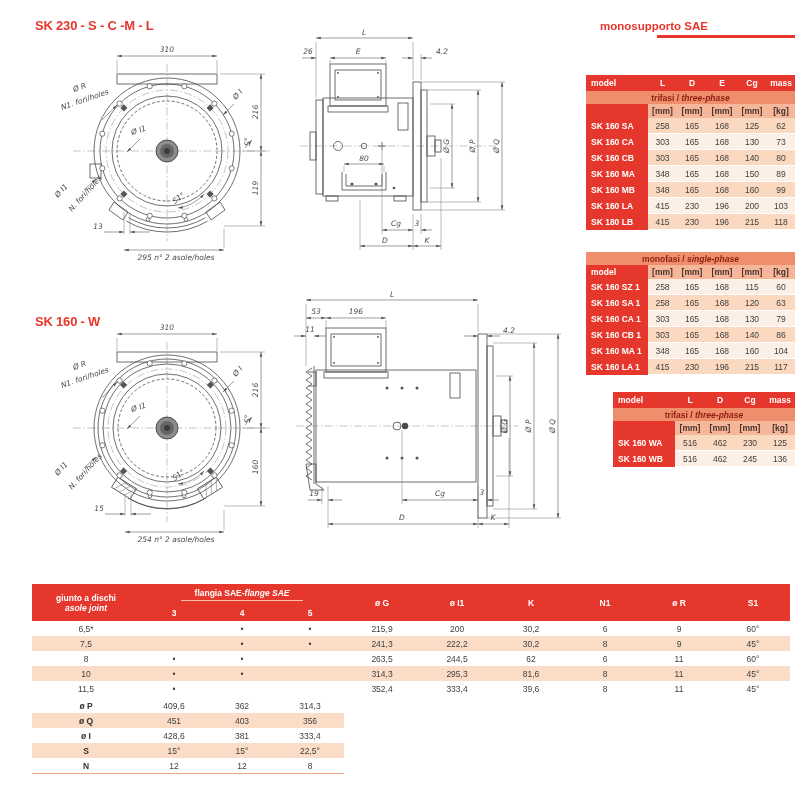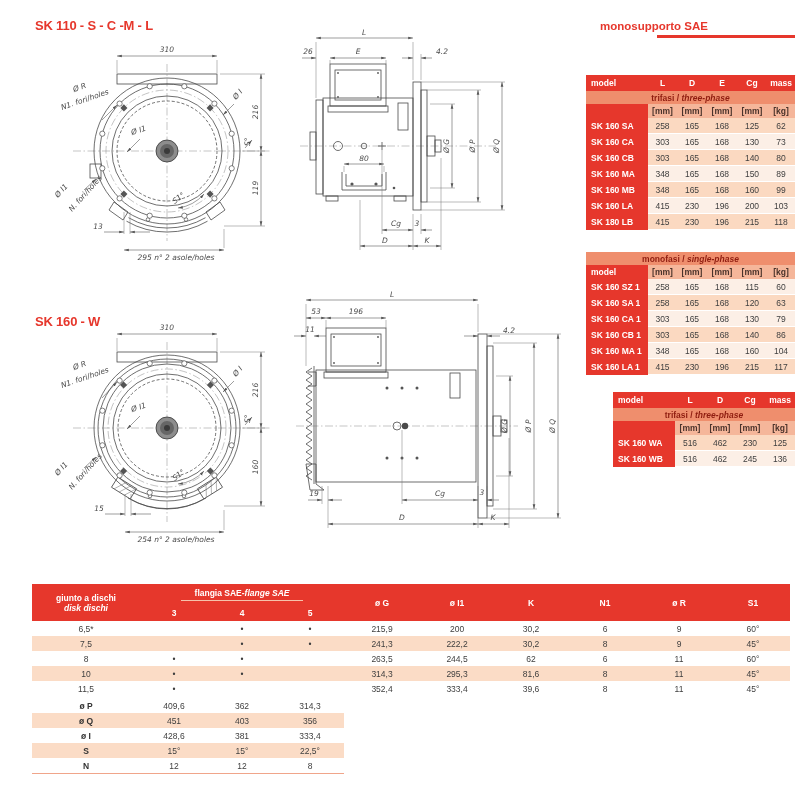--- a/index.html
+++ b/index.html
@@ -54,21 +54,21 @@
   .dwg .dash{stroke-dasharray:3 2;}
   .dwg text{font-family:"DejaVu Sans",sans-serif;font-style:italic;font-size:7.5px;fill:#4a4a4a;}
   .dwg .hole{fill:#fff;stroke:#4a4a4a;stroke-width:0.7;}
   .dwg .dmnd{fill:#555;stroke:none;}
 </style>
 </head>
 <body>
 
 <div class="page">
 
-  <div class="abs red-title" style="left:35px;top:18px;">SK 110 - S - C -M - L</div>
+  <div class="abs red-title" style="left:35px;top:18px;">SK 230 - S - C -M - L</div>
   <div class="abs red-title" style="left:35px;top:314px;text-align:right;">SK 160 - W</div>
 
   <div class="abs hdr1" style="left:600px;top:20px;width:195px;">monosupporto SAE</div>
   <div class="abs hdr-rule" style="left:657px;top:35px;width:138px;"></div>
   <div class="abs hdr2" style="left:600px;top:41px;width:195px;margin-top:32px;">single bearing SAE</div>
 
   <svg class="abs dwg" style="left:28px;top:36px;" width="252" height="228" viewBox="0 0 252 228">
     <defs>
       <marker id="aA" markerWidth="9" markerHeight="8" refX="8" refY="3" orient="auto-start-reverse">
         <path d="M0,0.8 L8,3 L0,5.2 z" fill="#555"></path>
@@ -647,21 +647,21 @@
           <col style="width:74px">
           <col style="width:74px">
           <col style="width:74px">
           <col style="width:74px">
           <col style="width:74px">
       </colgroup>
       <thead>
         <tr style="height:20px;padding-left:6px;">
           <th rowspan="2">
             <div>giunto a dischi</div>
-            <div class="it">disk dischi</div>
+            <div class="it">asole joint</div>
           </th>
           <th colspan="3">
             <span class="grp-inner"><span>flangia SAE-</span><span class="it">flange SAE</span></span>
           </th>
           <th rowspan="2">ø G</th>
           <th rowspan="2">ø I1</th>
           <th rowspan="2">K</th>
           <th rowspan="2">N1</th>
           <th rowspan="2">ø R</th>
           <th rowspan="2">S1</th>

